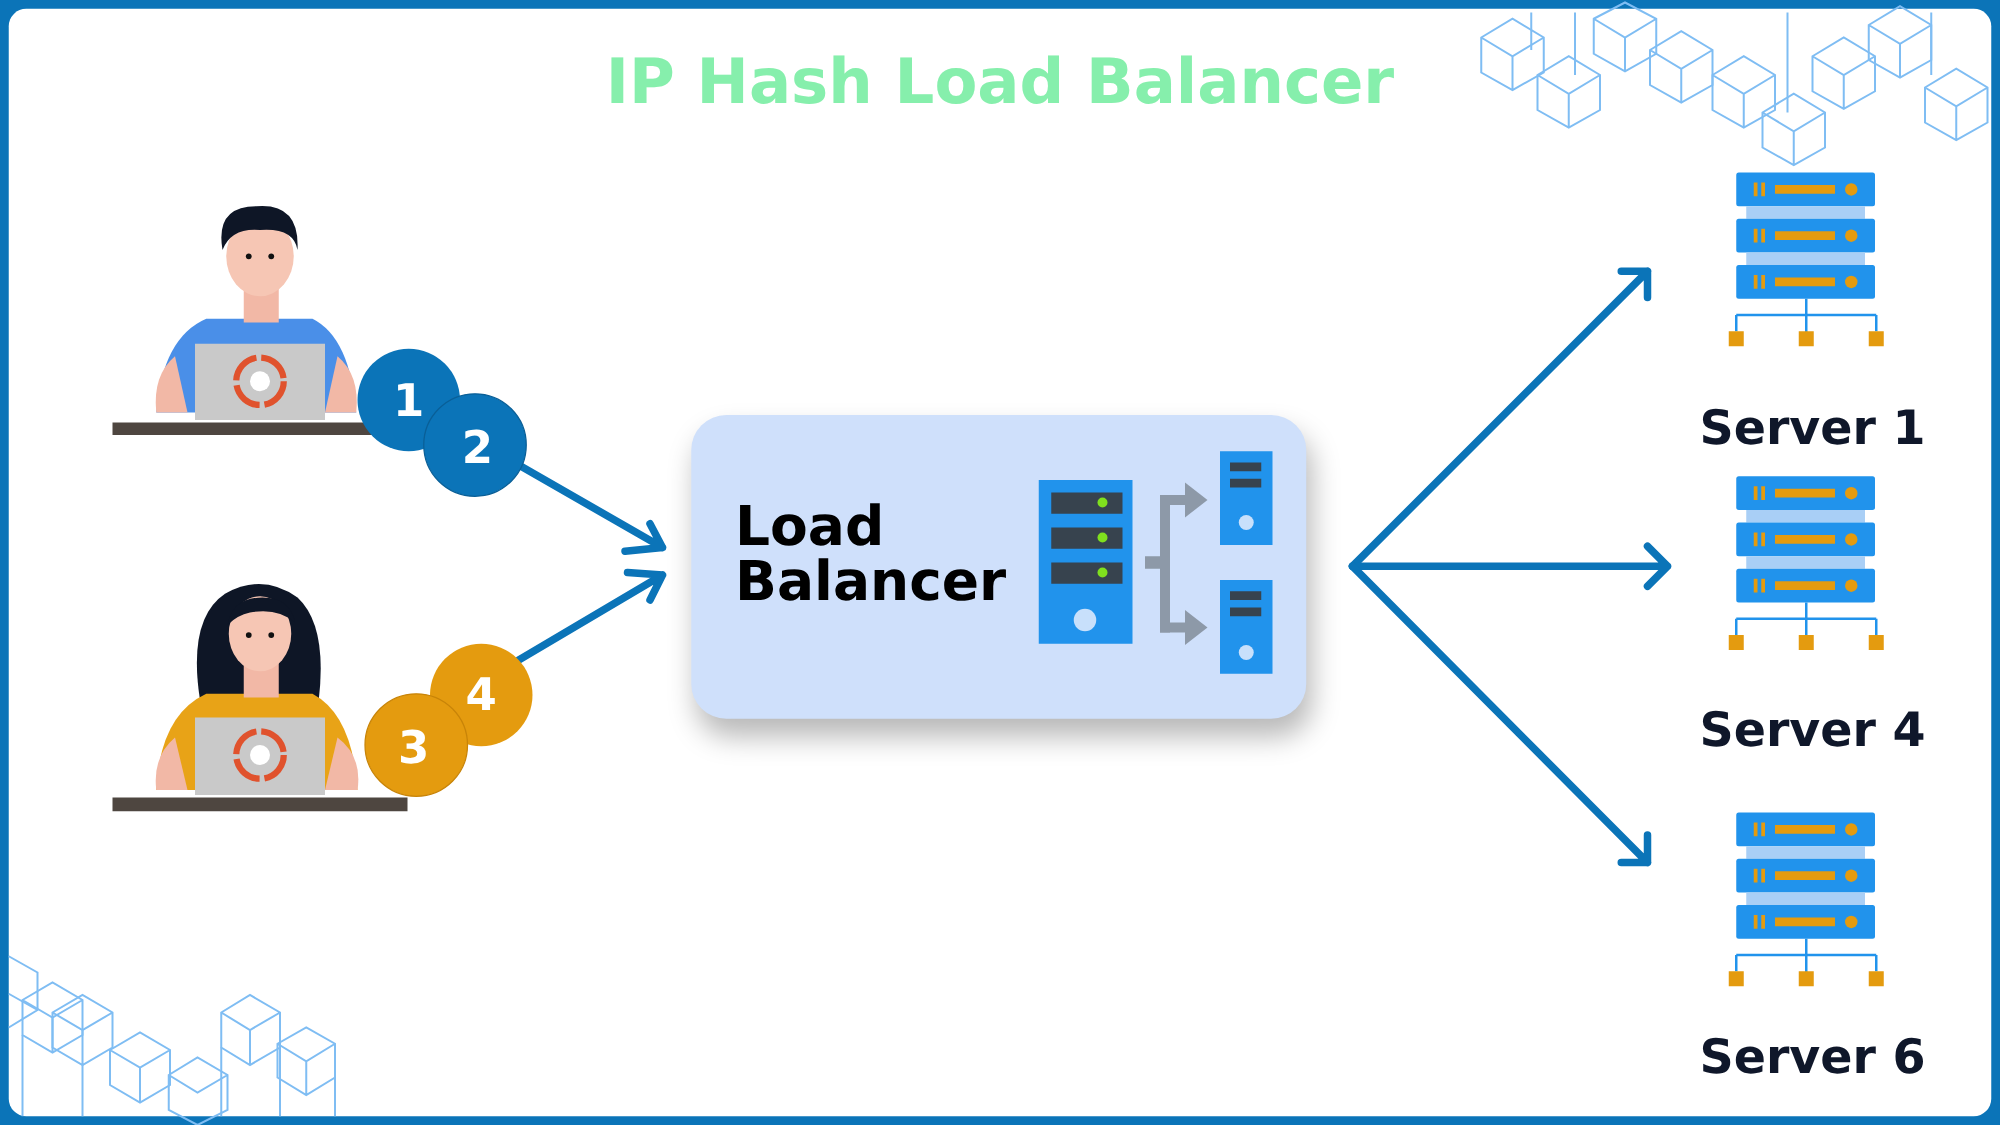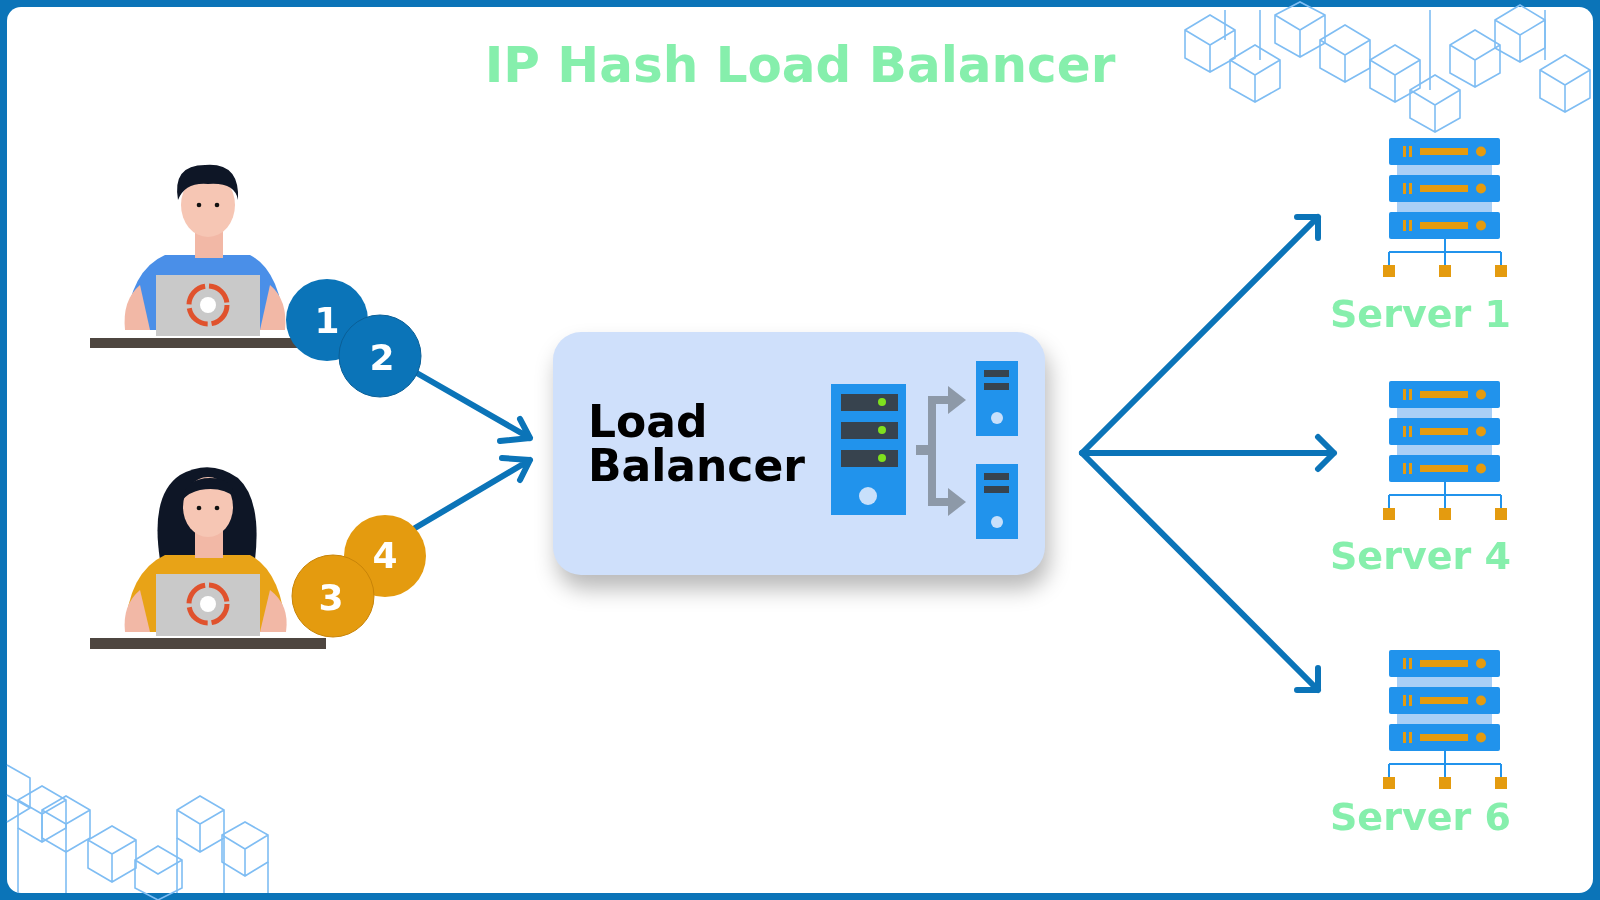--- a/index.html
+++ b/index.html
@@ -2,21 +2,21 @@
 <html><head>
 <meta charset="utf-8">
 <style>
   html,body{margin:0;padding:0;}
   body{width:1600px;height:900px;overflow:hidden;background:#0b74b8;font-family:"DejaVu Sans",sans-serif;}
   .frame{position:absolute;left:7px;top:7px;width:1586px;height:886px;background:#ffffff;border-radius:14px;overflow:hidden;}
   .title{position:absolute;left:0;top:36px;width:1600px;text-align:center;font-family:"DejaVu Sans",sans-serif;font-weight:bold;font-size:50px;color:#86efac;letter-spacing:0px;}
   svg.main{position:absolute;left:0;top:0;}
   .lb-box{position:absolute;left:553px;top:332px;width:492px;height:243px;background:#cfe0fb;border-radius:28px;box-shadow:4px 14px 22px rgba(0,0,0,0.28);}
   .lb-label{position:absolute;left:588px;top:400px;font-family:"DejaVu Sans",sans-serif;font-weight:bold;font-size:44px;line-height:44px;color:#000;}
-  .server-label{position:absolute;font-family:"DejaVu Sans",sans-serif;font-weight:bold;font-size:38px;color:#86efac;width:240px;}
+  .server-label{position:absolute;font-family:"DejaVu Sans",sans-serif;font-weight:bold;font-size:38px;color:#0f172a;text-align:center;width:240px;margin-top:28px;}
   .badge-text{font-family:"DejaVu Sans",sans-serif;font-weight:bold;font-size:36px;fill:#ffffff;}
 </style>
 </head>
 <body>
 
 <div class="frame"></div>
 
 <svg class="main" width="1600" height="900" viewBox="0 0 1600 900">
 
   <g stroke="#7fbdf3" stroke-width="1.6" fill="none">

